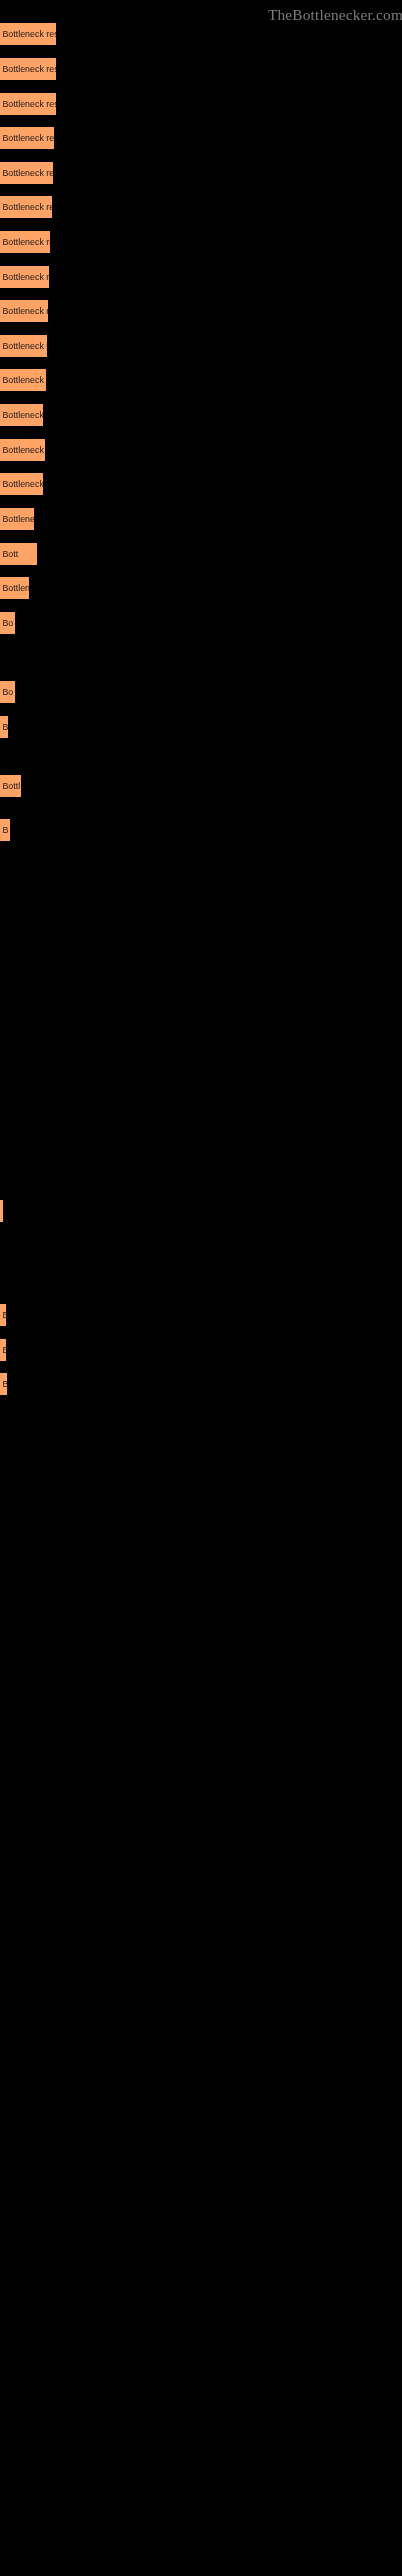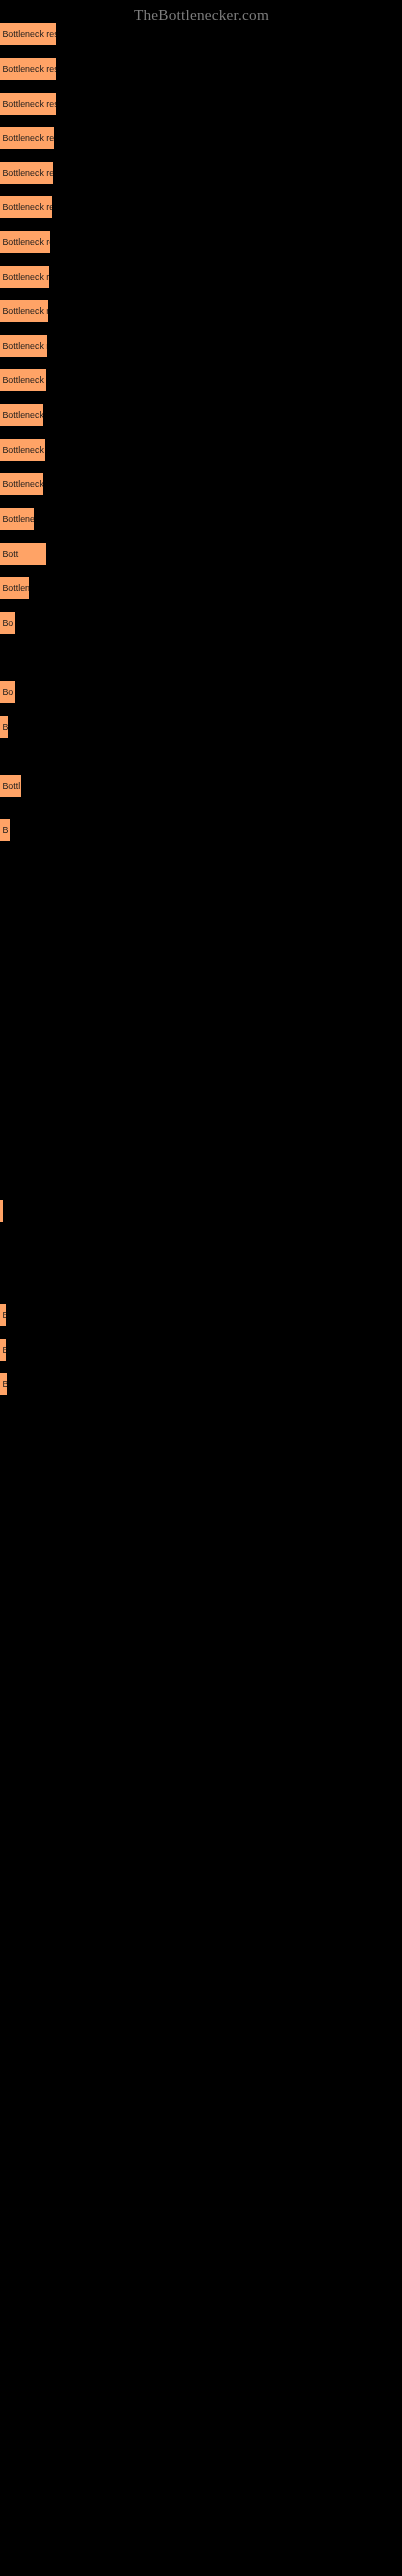--- a/index.html
+++ b/index.html
@@ -12,21 +12,21 @@
     height: 2576px;
     position: relative;
     font-family: "Liberation Sans", sans-serif;
     overflow: hidden;
   }
   #site-title {
     position: absolute;
     top: 6.4px;
     left: 0;
     width: 403px;
-    text-align: center;
+    text-align: right;
     color: #7d7d7d;
     font-size: 15.3px;
     font-family: "Liberation Serif", serif;
     letter-spacing: 0.2px;
   }
   #chart {
     position: absolute;
     top: 0;
     left: 0;
     width: 403px;
@@ -61,21 +61,21 @@
     <div class="bar" style="top: 196px; height: 22px; width: 52px;">Bottleneck resu</div>
     <div class="bar" style="top: 231px; height: 22px; width: 50px;">Bottleneck resu</div>
     <div class="bar" style="top: 266px; height: 22px; width: 49px;">Bottleneck resu</div>
     <div class="bar" style="top: 300px; height: 22px; width: 48px;">Bottleneck resu</div>
     <div class="bar" style="top: 335px; height: 22px; width: 47px;">Bottleneck resu</div>
     <div class="bar" style="top: 369px; height: 22px; width: 46px;">Bottleneck res</div>
     <div class="bar" style="top: 404px; height: 22px; width: 43px;">Bottleneck re</div>
     <div class="bar" style="top: 439px; height: 22px; width: 45px;">Bottleneck res</div>
     <div class="bar" style="top: 473px; height: 22px; width: 43px;">Bottleneck re</div>
     <div class="bar" style="top: 508px; height: 22px; width: 34px;">Bottleneck</div>
-    <div class="bar" style="top: 543px; height: 22px; width: 46px;">Bott</div>
+    <div class="bar" style="top: 543px; height: 22px; width: 37px;">Bott</div>
     <div class="bar" style="top: 577px; height: 22px; width: 29px;">Bottlene</div>
     <div class="bar" style="top: 612px; height: 22px; width: 14.5px;">Bo</div>
     <div class="bar" style="top: 681px; height: 22px; width: 14.5px;">Bo</div>
     <div class="bar" style="top: 716px; height: 22px; width: 8px;">B</div>
     <div class="bar" style="top: 750px; height: 22px; width: 21px; margin-top: 25px;">Bottl</div>
     <div class="bar" style="top: 819px; height: 22px; width: 9.7px;">B</div>
     <div class="bar" style="top: 1200px; height: 22px; width: 3.2px;"></div>
     <div class="bar" style="top: 1304px; height: 22px; width: 5.6px;">B</div>
     <div class="bar" style="top: 1339px; height: 22px; width: 5.6px;">B</div>
     <div class="bar" style="top: 1373px; height: 22px; width: 7.2px;">B</div>

